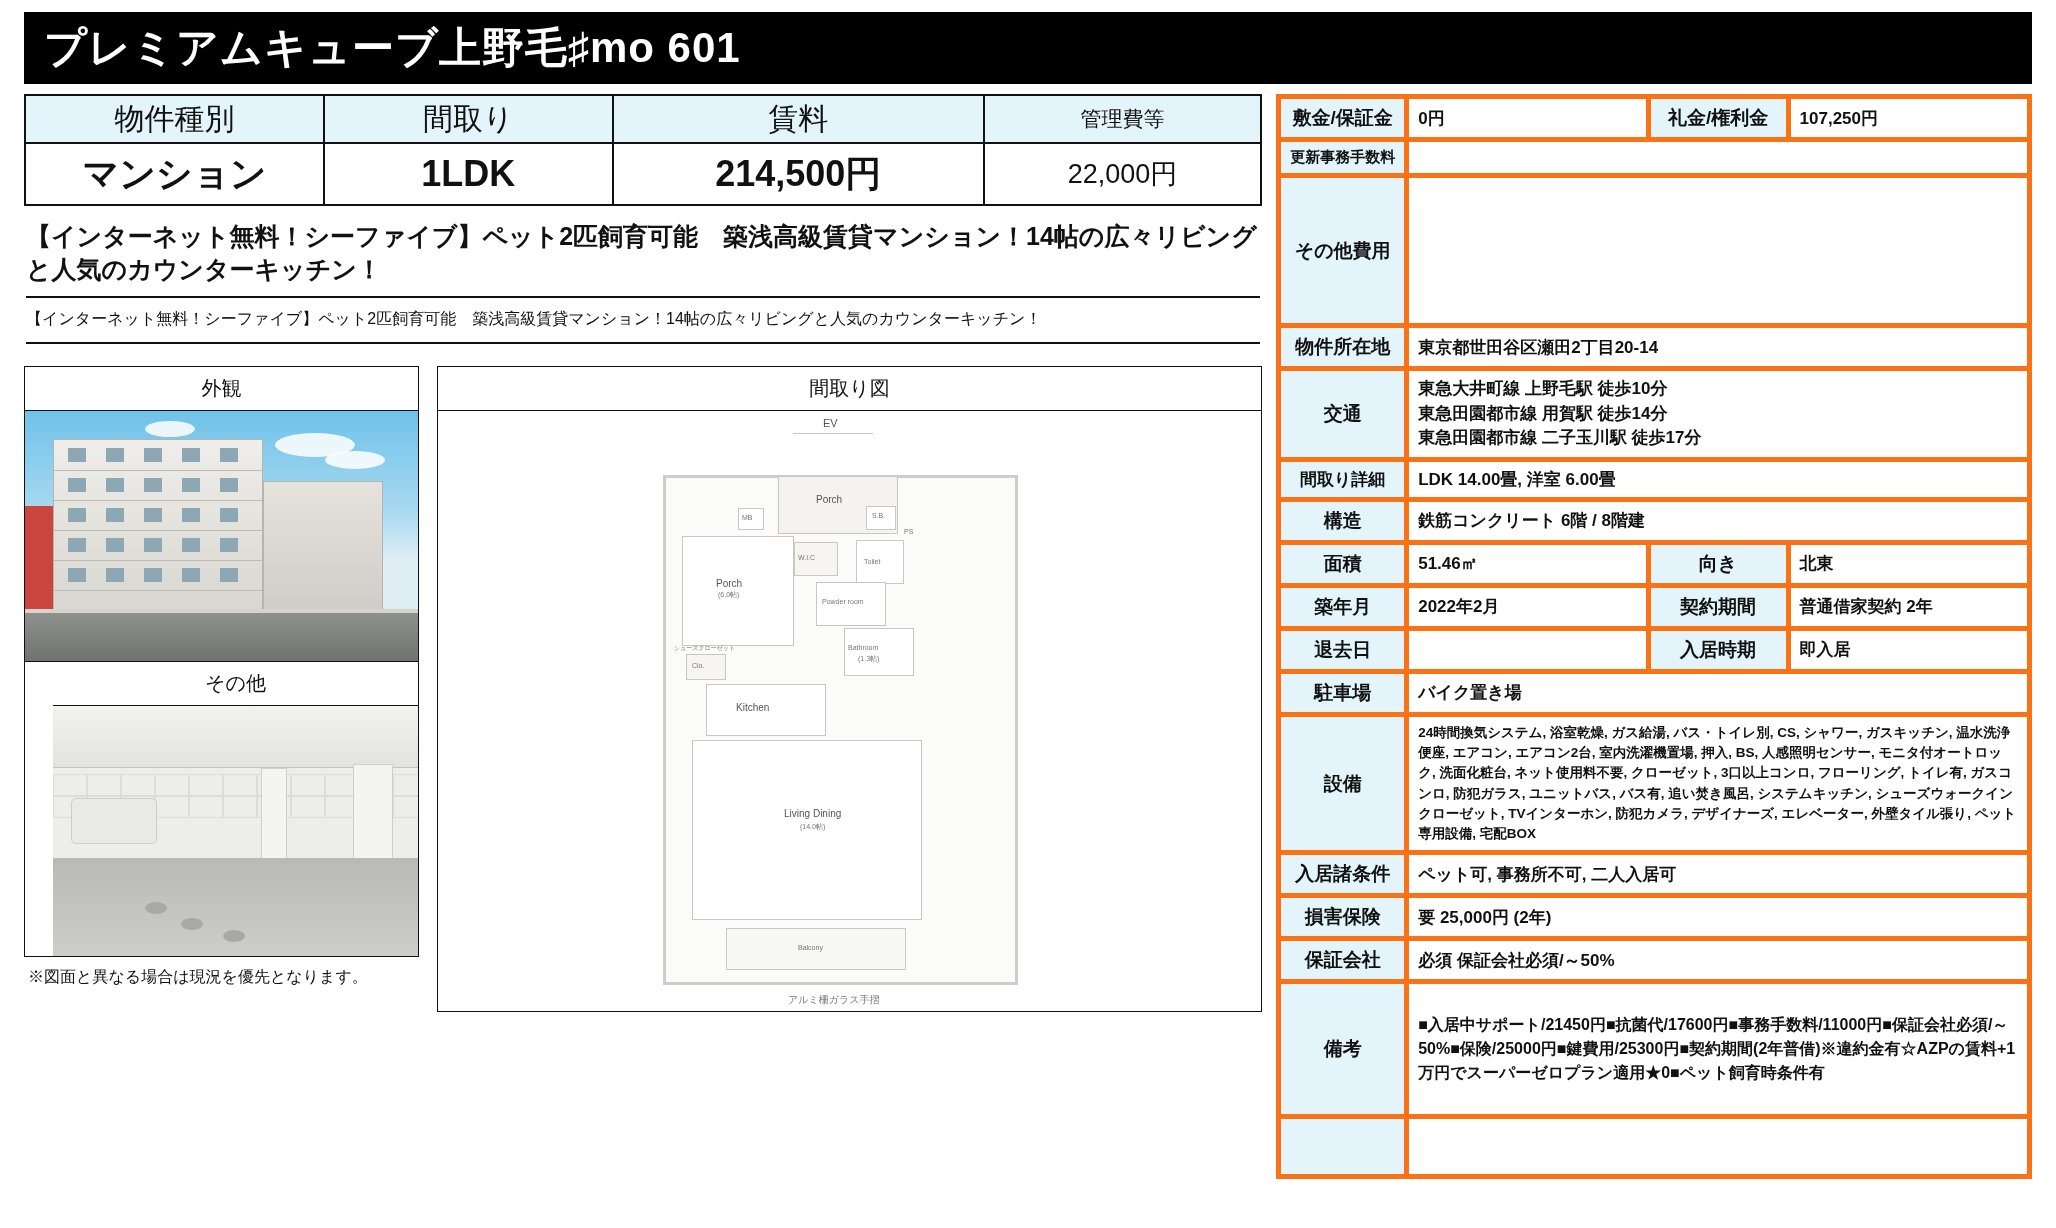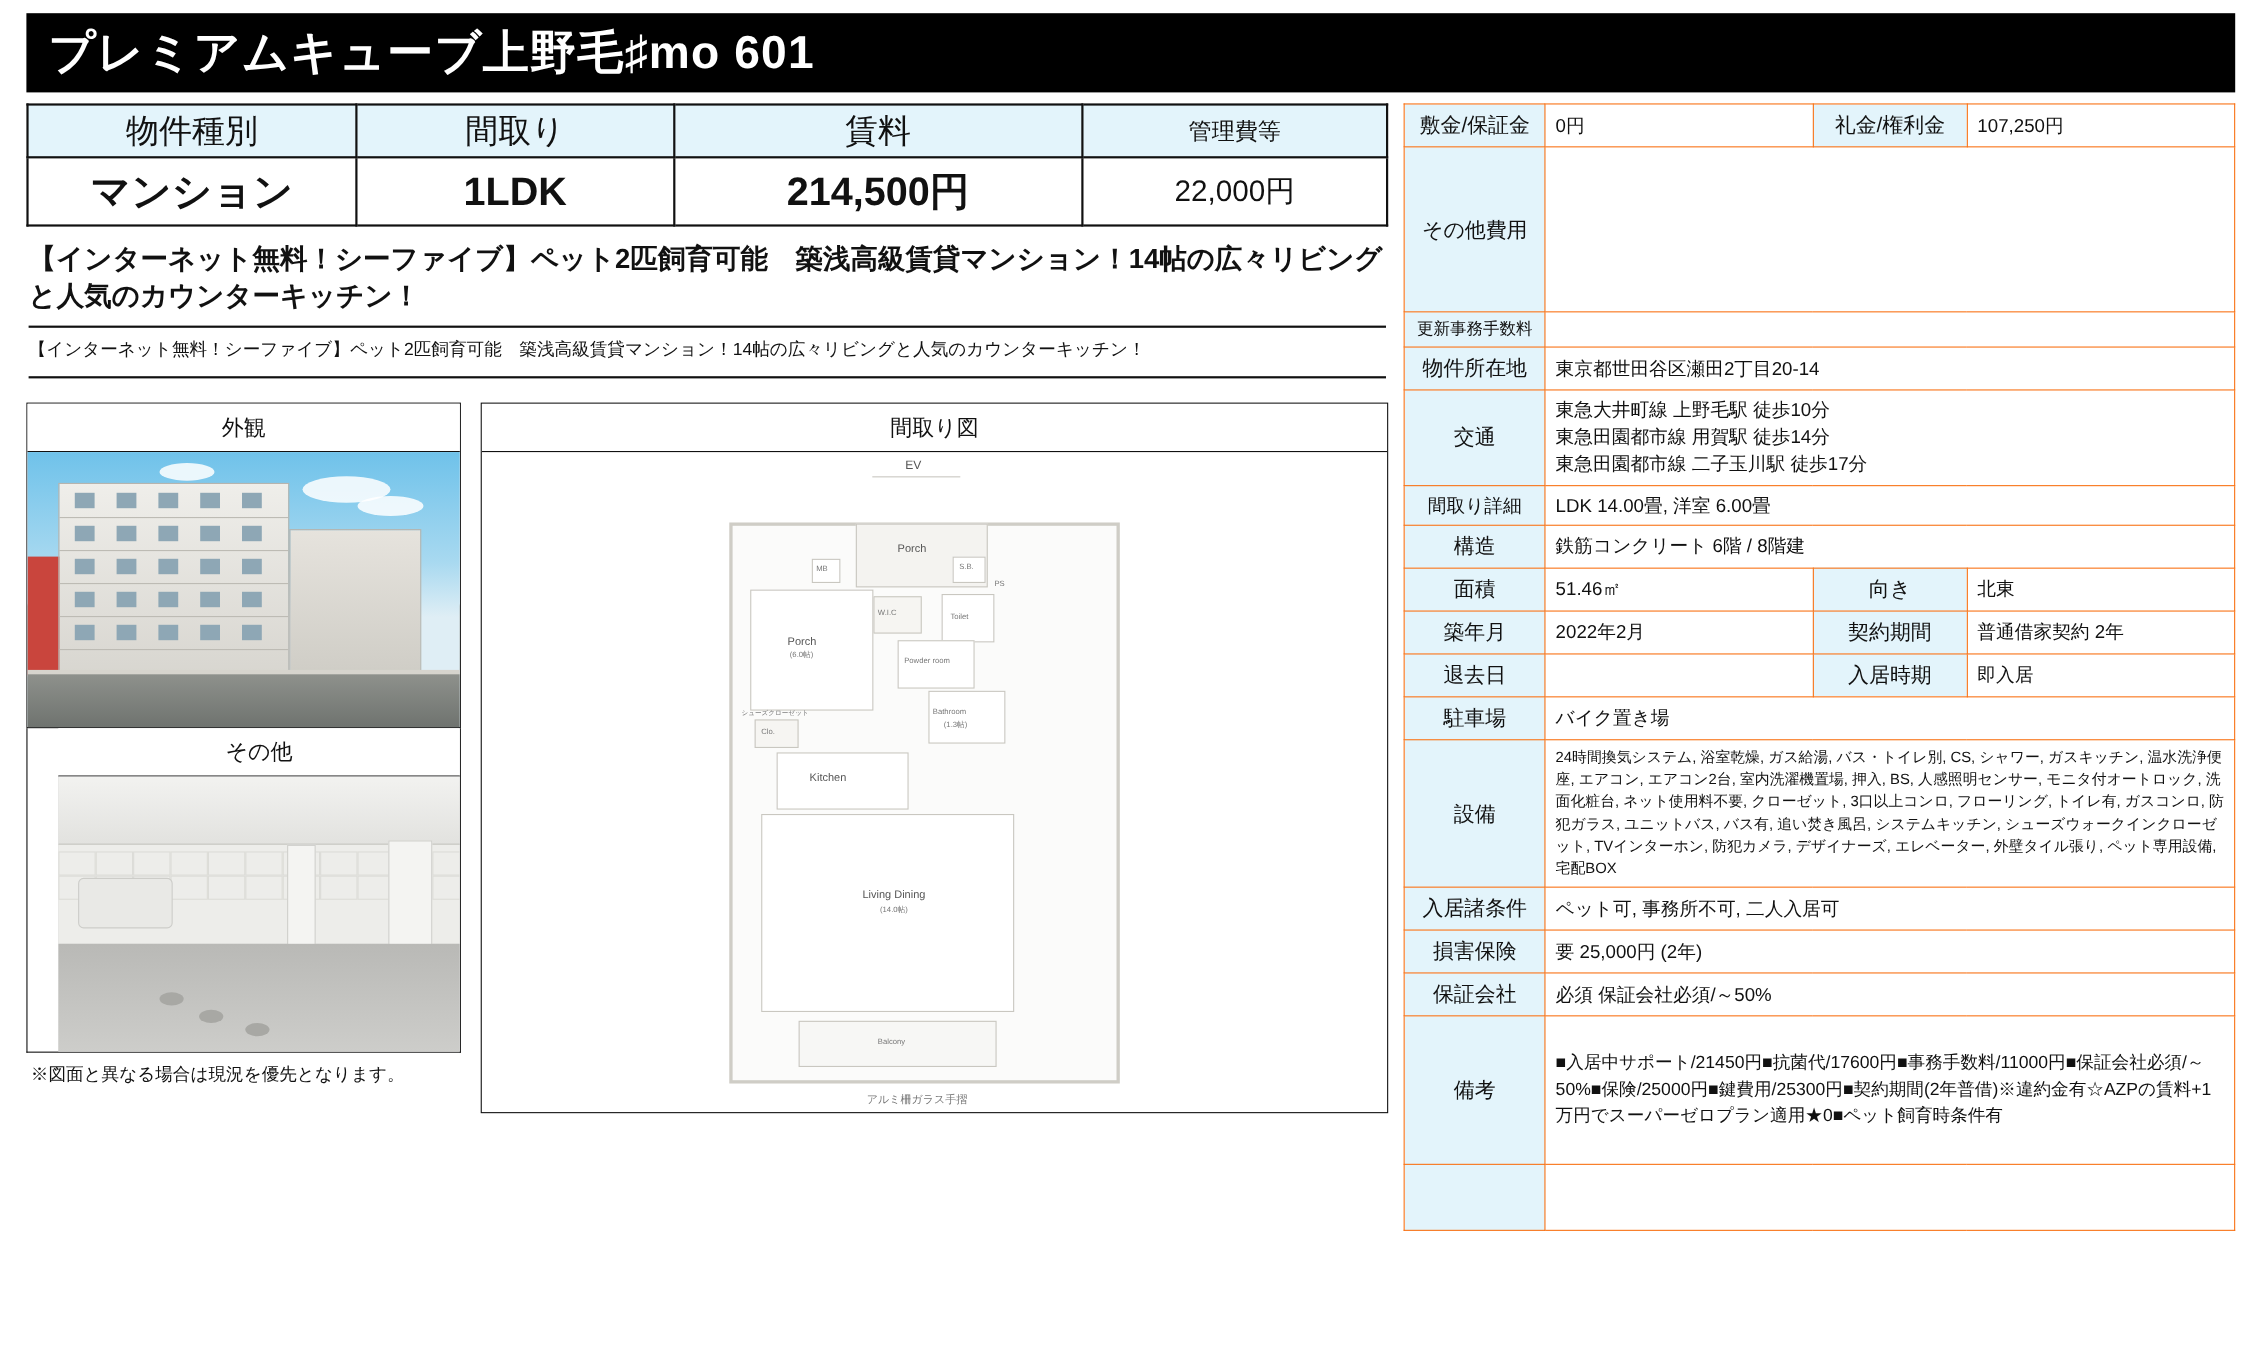--- a/index.html
+++ b/index.html
@@ -157,24 +157,24 @@
   }
 
   
   .detail {
     width: 100%;
     border: 1px solid #2a7fa8;
     table-layout: fixed;
     font-size: 17px;
   }
   .detail td, .detail th {
-    border: 1px solid #f97316;
+    border: 5px solid #f97316;
     padding: 6px 9px;
     vertical-align: middle;
-    font-weight: normal;
+    font-weight: bold;
     text-align: left;
   }
   .detail th {
     background: #e3f4fb;
     text-align: center;
     font-size: 19px;
     width: 128px;
   }
   .detail th.w2 { width: 140px; }
   .detail td.val { background:#fff; }
@@ -381,25 +381,25 @@
     <div class="right">
       <table class="detail">
         <tbody>
             <tr>
           <th>敷金/保証金</th>
           <td class="val">0円</td>
           <th class="w2">礼金/権利金</th>
           <td class="val">107,250円</td>
         </tr>
         <tr>
+          <th style="font-size:15px;">更新事務手数料</th>
+          <td class="val" colspan="3"></td>
+        </tr>
+        <tr>
           <th class="blank-tall">その他費用</th>
-          <td class="val" colspan="3"></td>
-        </tr>
-        <tr>
-          <th style="font-size:15px;">更新事務手数料</th>
           <td class="val" colspan="3"></td>
         </tr>
         <tr>
           <th>物件所在地</th>
           <td class="val" colspan="3">東京都世田谷区瀬田2丁目20-14</td>
         </tr>
         <tr>
           <th>交通</th>
           <td class="val multi" colspan="3" style="white-space:pre-line;">東急大井町線 上野毛駅 徒歩10分
 東急田園都市線 用賀駅 徒歩14分

